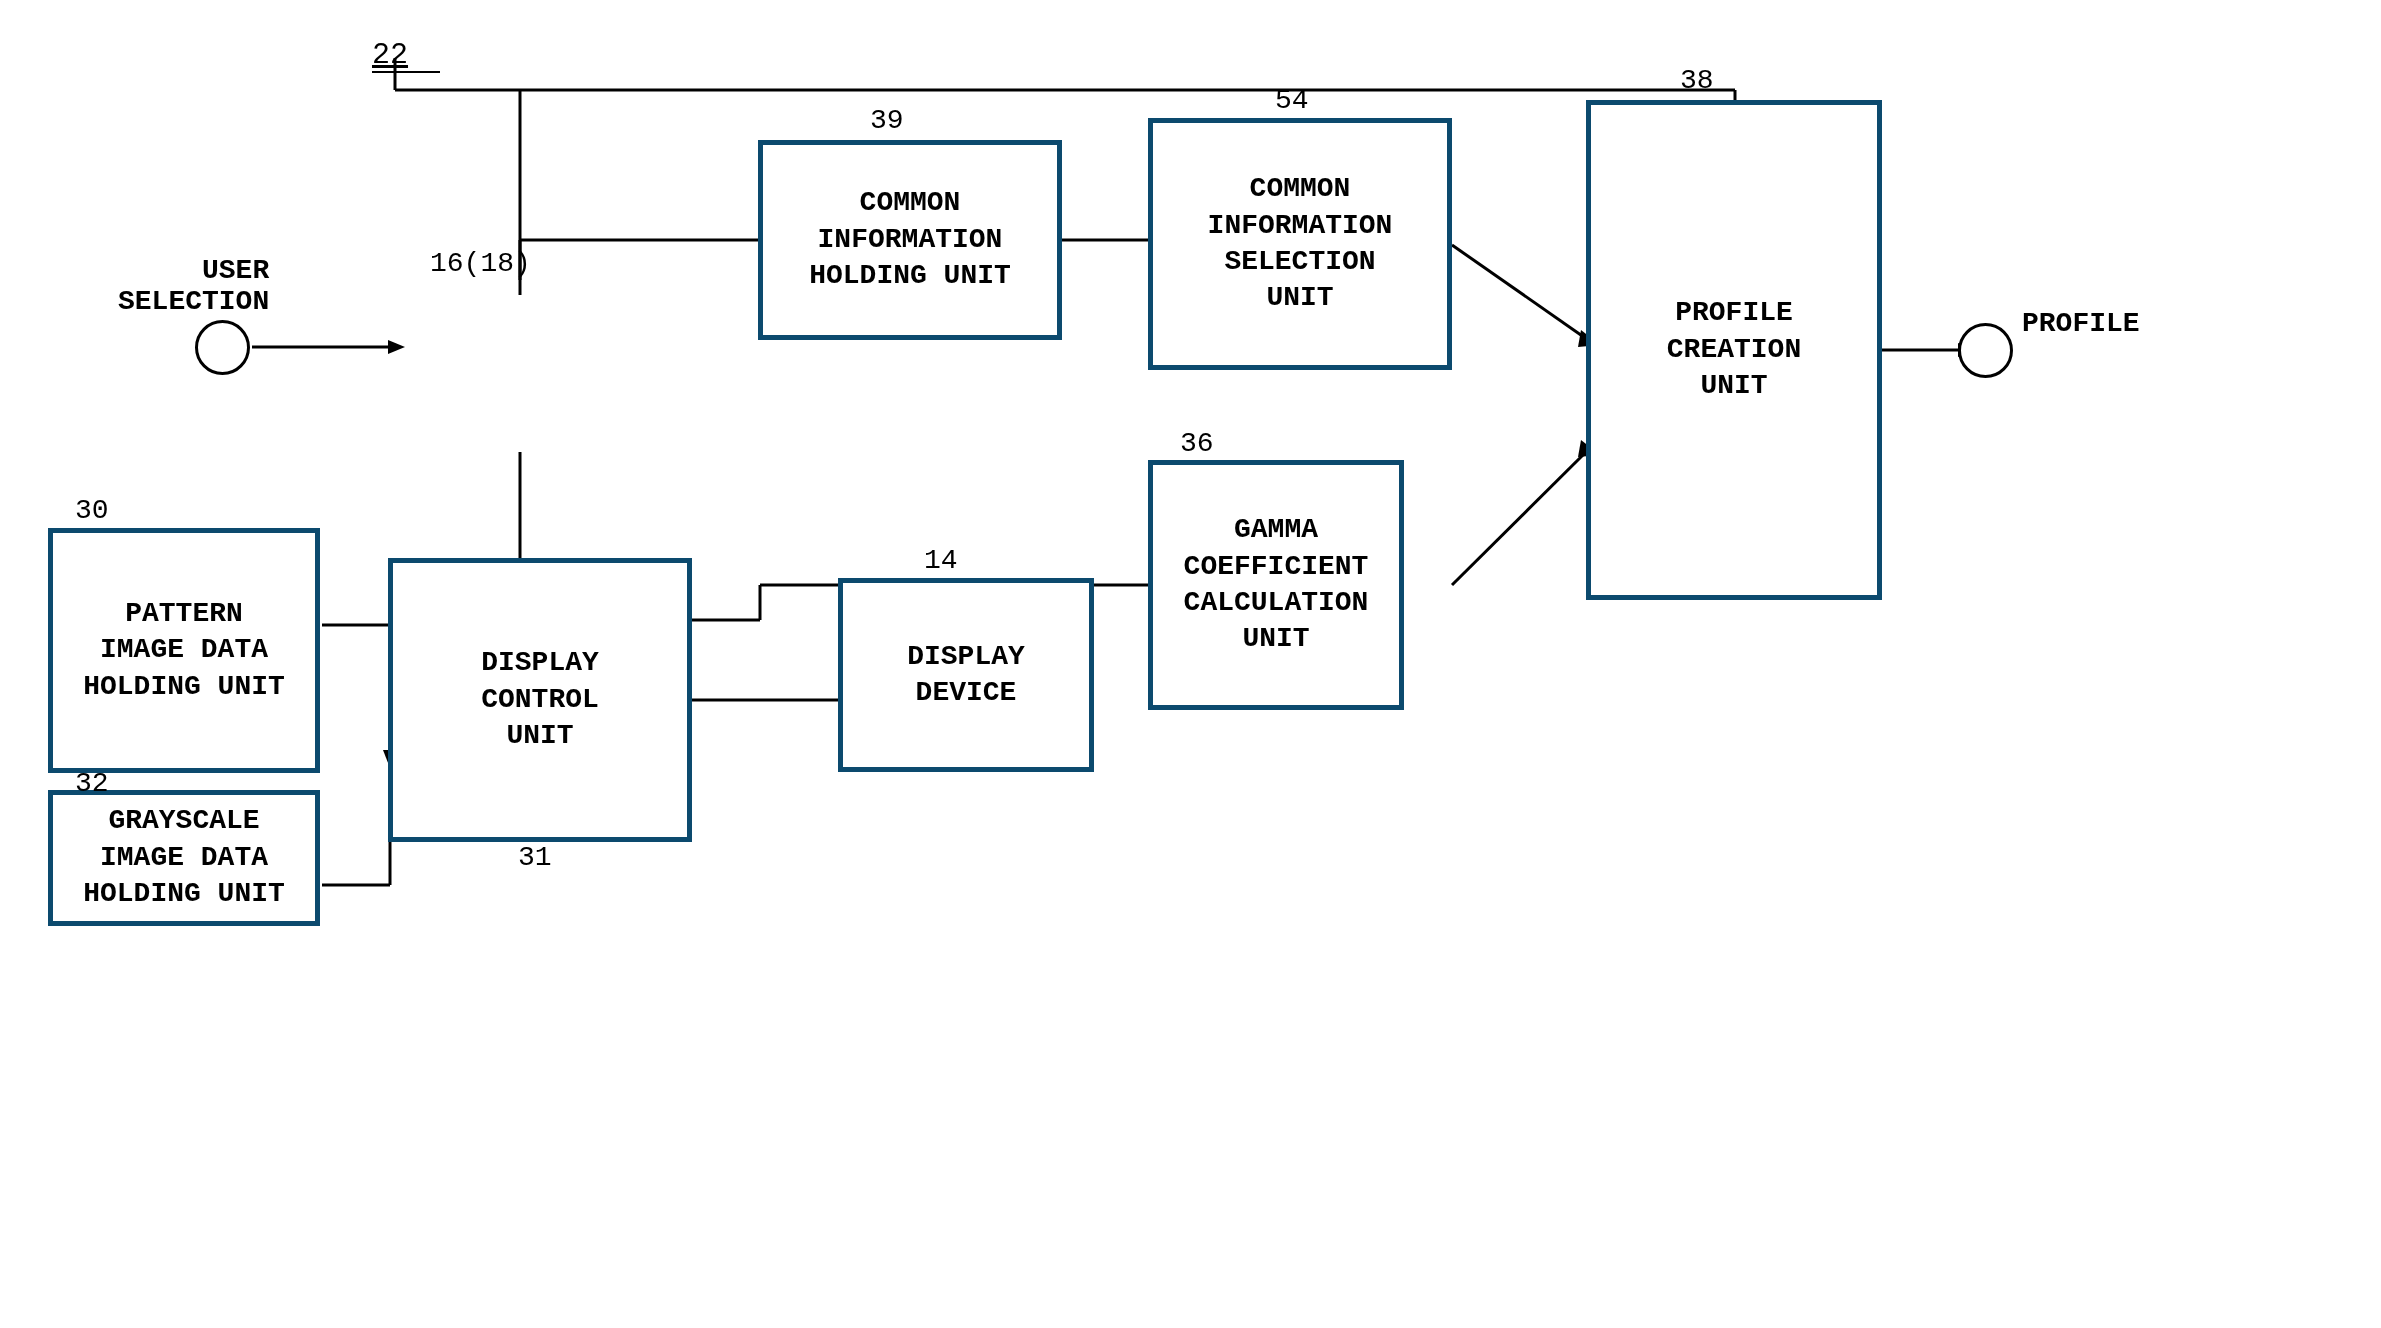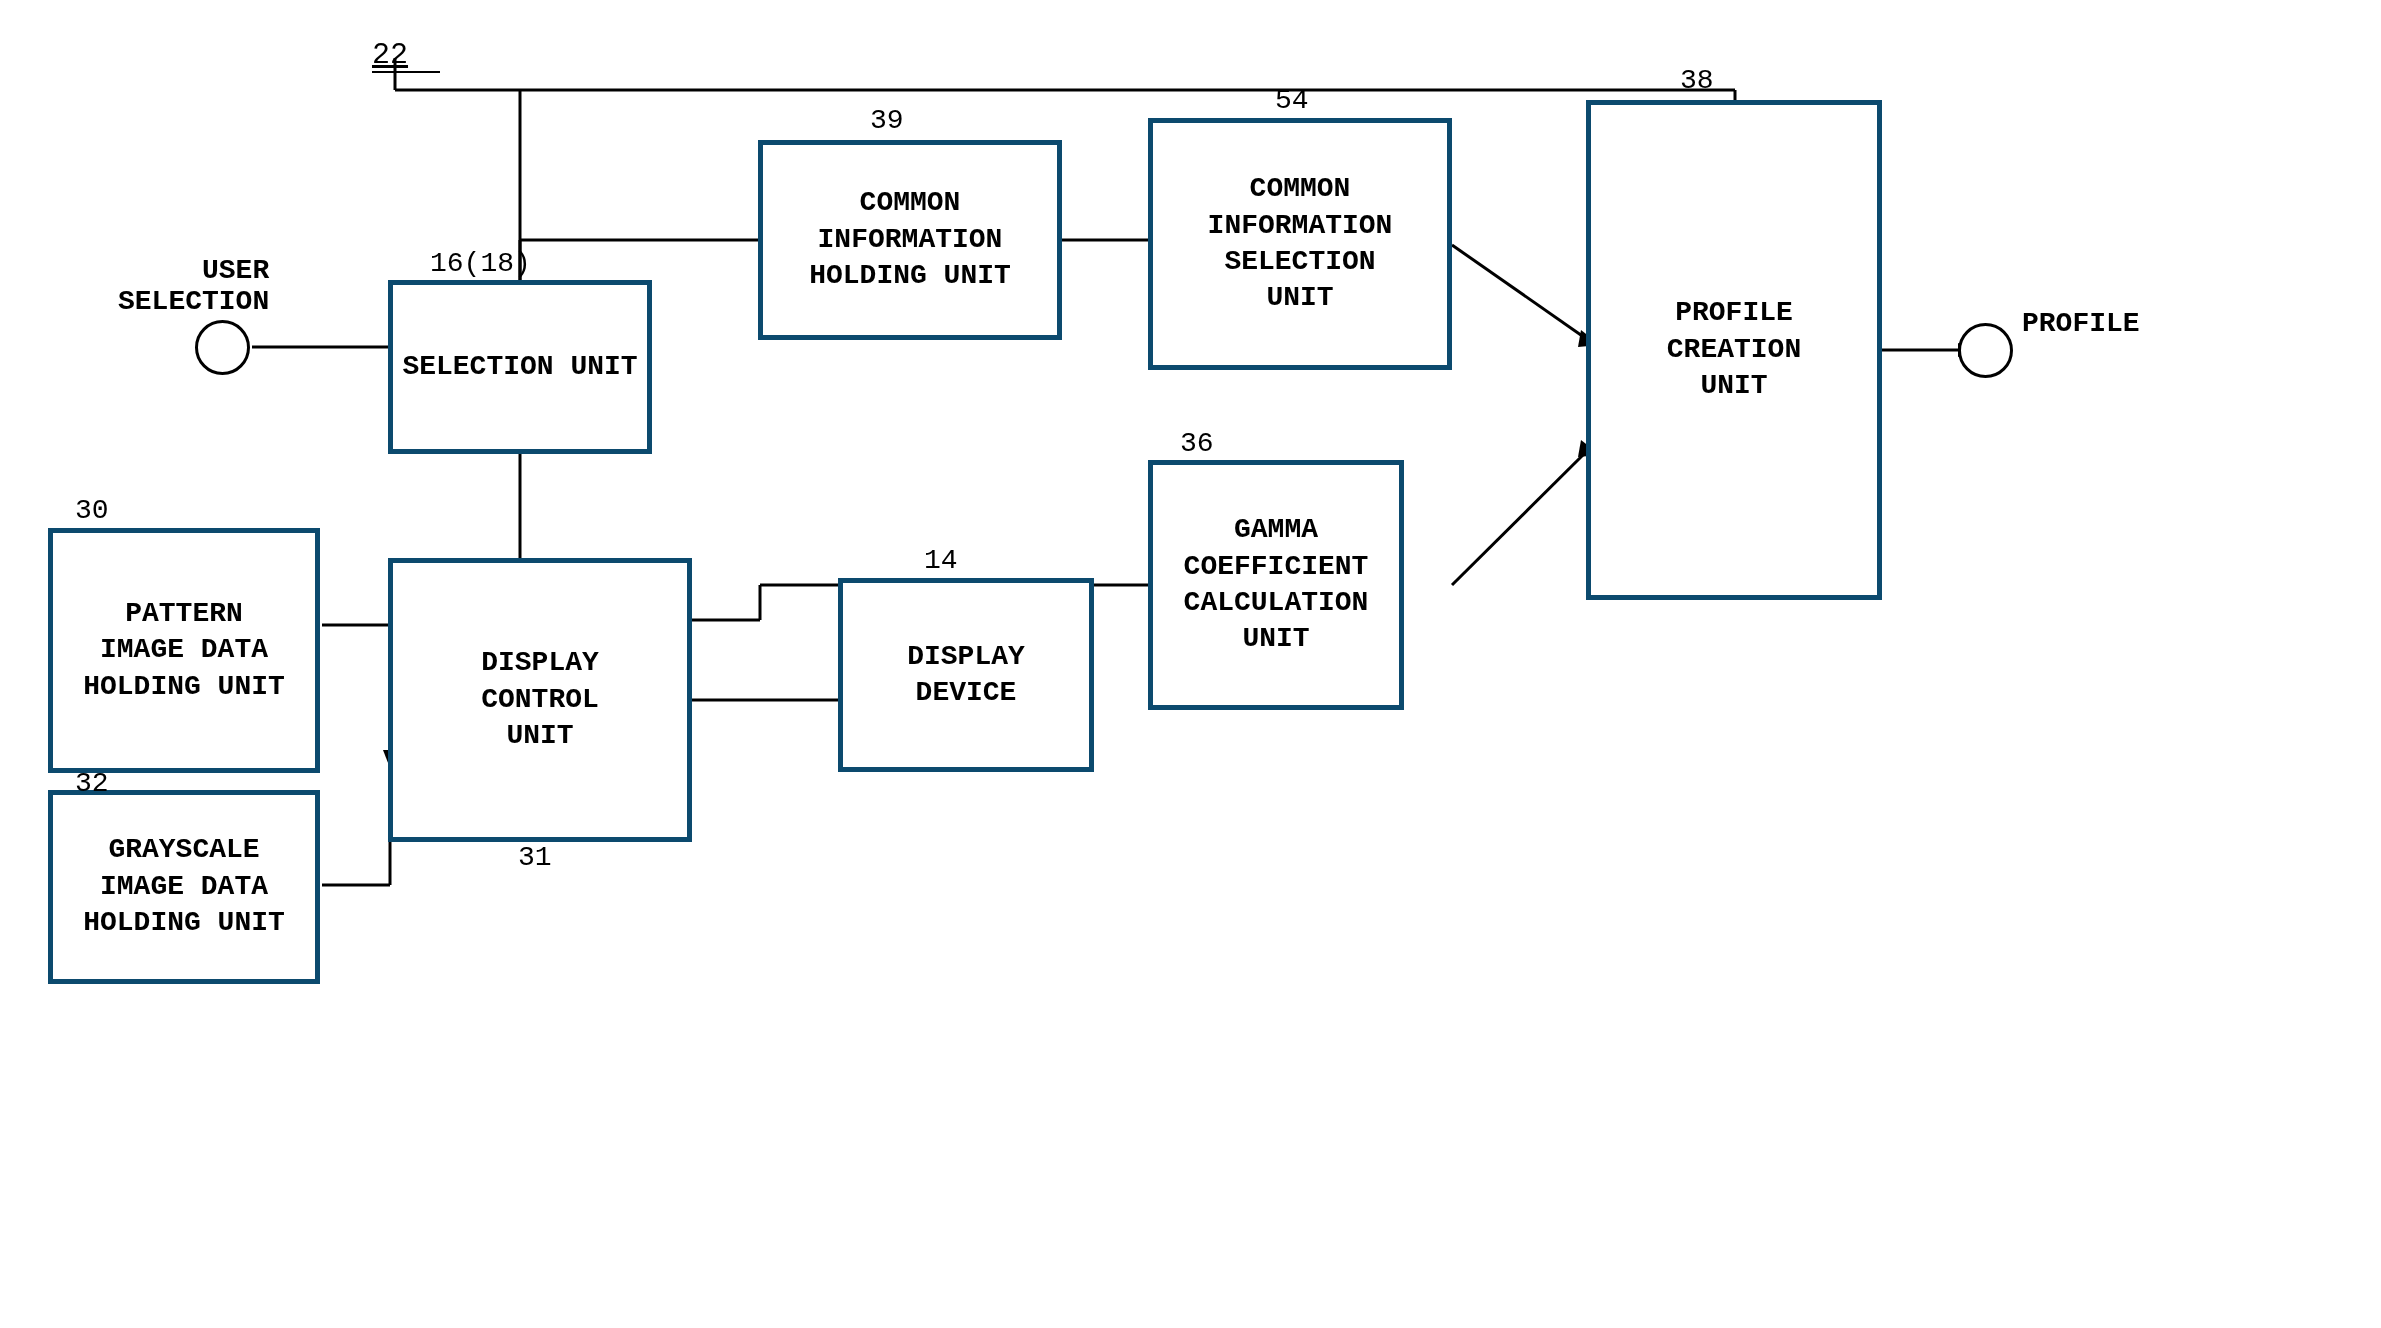--- a/index.html
+++ b/index.html
@@ -108,24 +108,20 @@
     <line x1="322" y1="885" x2="390" y2="885" stroke="#000" stroke-width="3"></line>
     <line x1="390" y1="885" x2="390" y2="842" stroke="#000" stroke-width="3"></line>
     <polygon points="383,750 390,768 397,750" fill="#000"></polygon>
 
     <line x1="1882" y1="350" x2="1958" y2="350" stroke="#000" stroke-width="3"></line>
     <polygon points="1958,343 1975,350 1958,357" fill="#000"></polygon>
 
     <line x1="372" y1="72" x2="440" y2="72" stroke="#000" stroke-width="2"></line>
   </svg>
 
-  <div class="block" style="left:388px; top:280px; width:264px; height:174px;">
-    <span>SELECTION
-UNIT</span>
-  </div>
 
   <div class="block" style="left:758px; top:140px; width:304px; height:200px;">
     <span>COMMON<br>INFORMATION<br>HOLDING UNIT</span>
   </div>
 
   <div class="block" style="left:1148px; top:118px; width:304px; height:252px;">
     <span>COMMON<br>INFORMATION<br>SELECTION<br>UNIT</span>
   </div>
 
   <div class="block" style="left:1586px; top:100px; width:296px; height:500px;">
@@ -141,21 +137,21 @@
   </div>
 
   <div class="block" style="left:838px; top:578px; width:256px; height:194px;">
     <span>DISPLAY<br>DEVICE</span>
   </div>
 
   <div class="block" style="left:48px; top:528px; width:272px; height:245px;">
     <span>PATTERN<br>IMAGE DATA<br>HOLDING UNIT</span>
   </div>
 
-  <div class="block" style="left:48px; top:790px; width:272px; height:194px;">
+  <div class="block" style="left:48px; top:790px; width:272px; height:136px;">
     <span>GRAYSCALE<br>IMAGE DATA<br>HOLDING UNIT</span>
   </div>
 
   <div class="circle" style="left:195px; top:320px;"></div>
 
   <div class="circle" style="left:1958px; top:323px;"></div>
 
   <div class="label" style="left:118px; top:255px; font-size:28px;text-align:right;">USER<br>SELECTION</div>
 
   <div class="label" style="left:2022px; top:308px; font-size:28px;">PROFILE</div>

